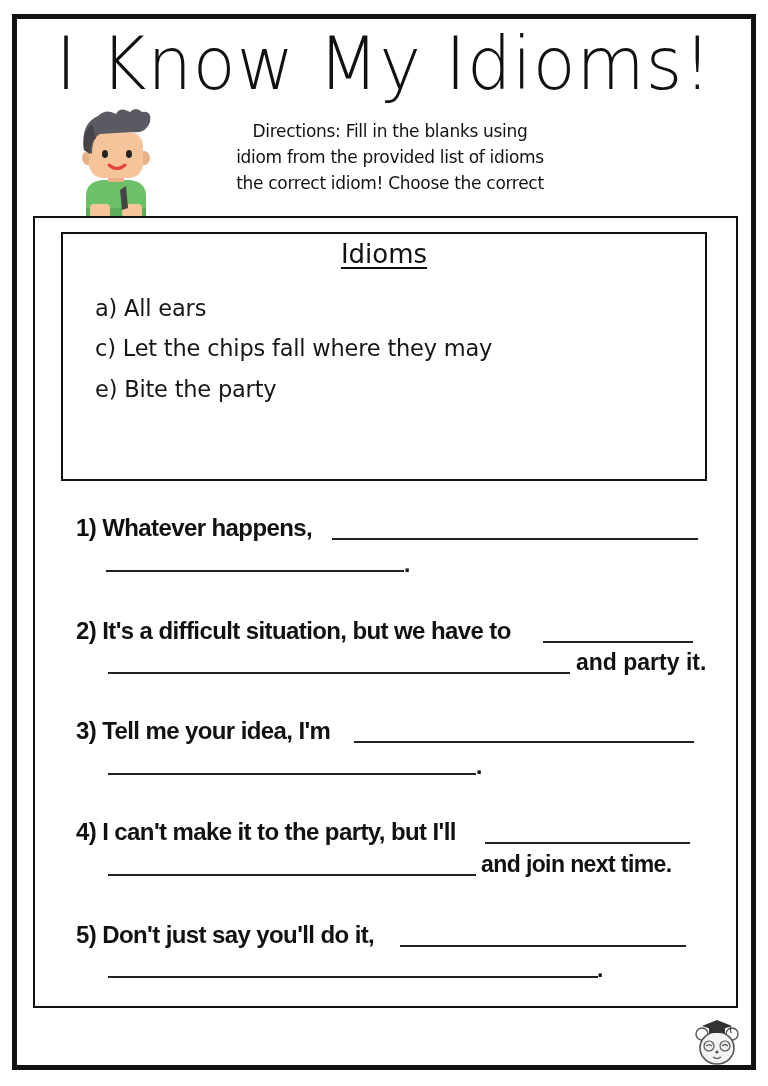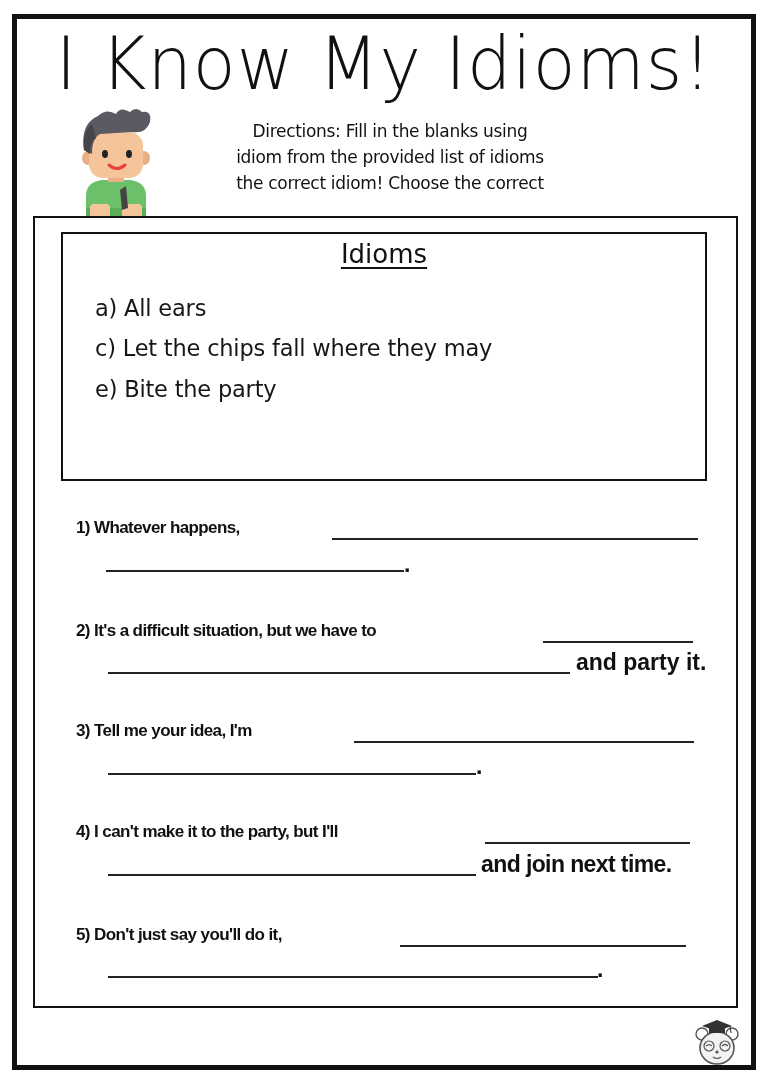--- a/index.html
+++ b/index.html
@@ -15,21 +15,21 @@
     .directions span { display: block; }
 
     .inner-box { position: absolute; left: 33px; top: 216px; width: 705px; height: 792px; border: 2.5px solid #111; box-sizing: border-box; }
 
     .idioms-box { position: absolute; left: 61px; top: 232px; width: 646px; height: 249px; border: 2.5px solid #111; box-sizing: border-box; }
     .idioms-heading { position: absolute; left: 0; top: 4px; width: 100%; text-align: center; font-family: "DejaVu Sans", sans-serif; font-size: 26px; line-height: 32px; }
     .idioms-heading span { text-decoration: underline; text-underline-offset: 4px; text-decoration-thickness: 2px; }
     .idioms-list { position: absolute; left: 16px; top: 38px; margin: 16px; padding: 0; list-style: none; }
     .idioms-list li { font-family: "DejaVu Sans", sans-serif; font-size: 22.5px; line-height: 40.4px; height: 40.4px; letter-spacing: -0.2px; color: #161616; }
 
-    .question { position: absolute; left: 76px; font-family: "Liberation Sans", sans-serif; font-weight: bold; font-size: 17px; letter-spacing: -0.6px; color: #111; }
+    .question { position: absolute; left: 76px; font-family: "Liberation Sans", sans-serif; font-weight: bold; font-size: 24px; letter-spacing: -0.6px; color: #111; }
     .q-line { position: absolute; white-space: nowrap; height: 28px; line-height: 28px; }
     .blank { position: absolute; height: 0; border-bottom: 2px solid #222; }
     .punct { position: absolute; font-family: "Liberation Sans", sans-serif; font-weight: bold; font-size: 23px; line-height: 28px; }
 
     .logo { position: absolute; left: 694px; top: 1018px; width: 46px; height: 48px; }
   </style>
 </head>
 <body>
 
 <div class="outer-frame"></div>

